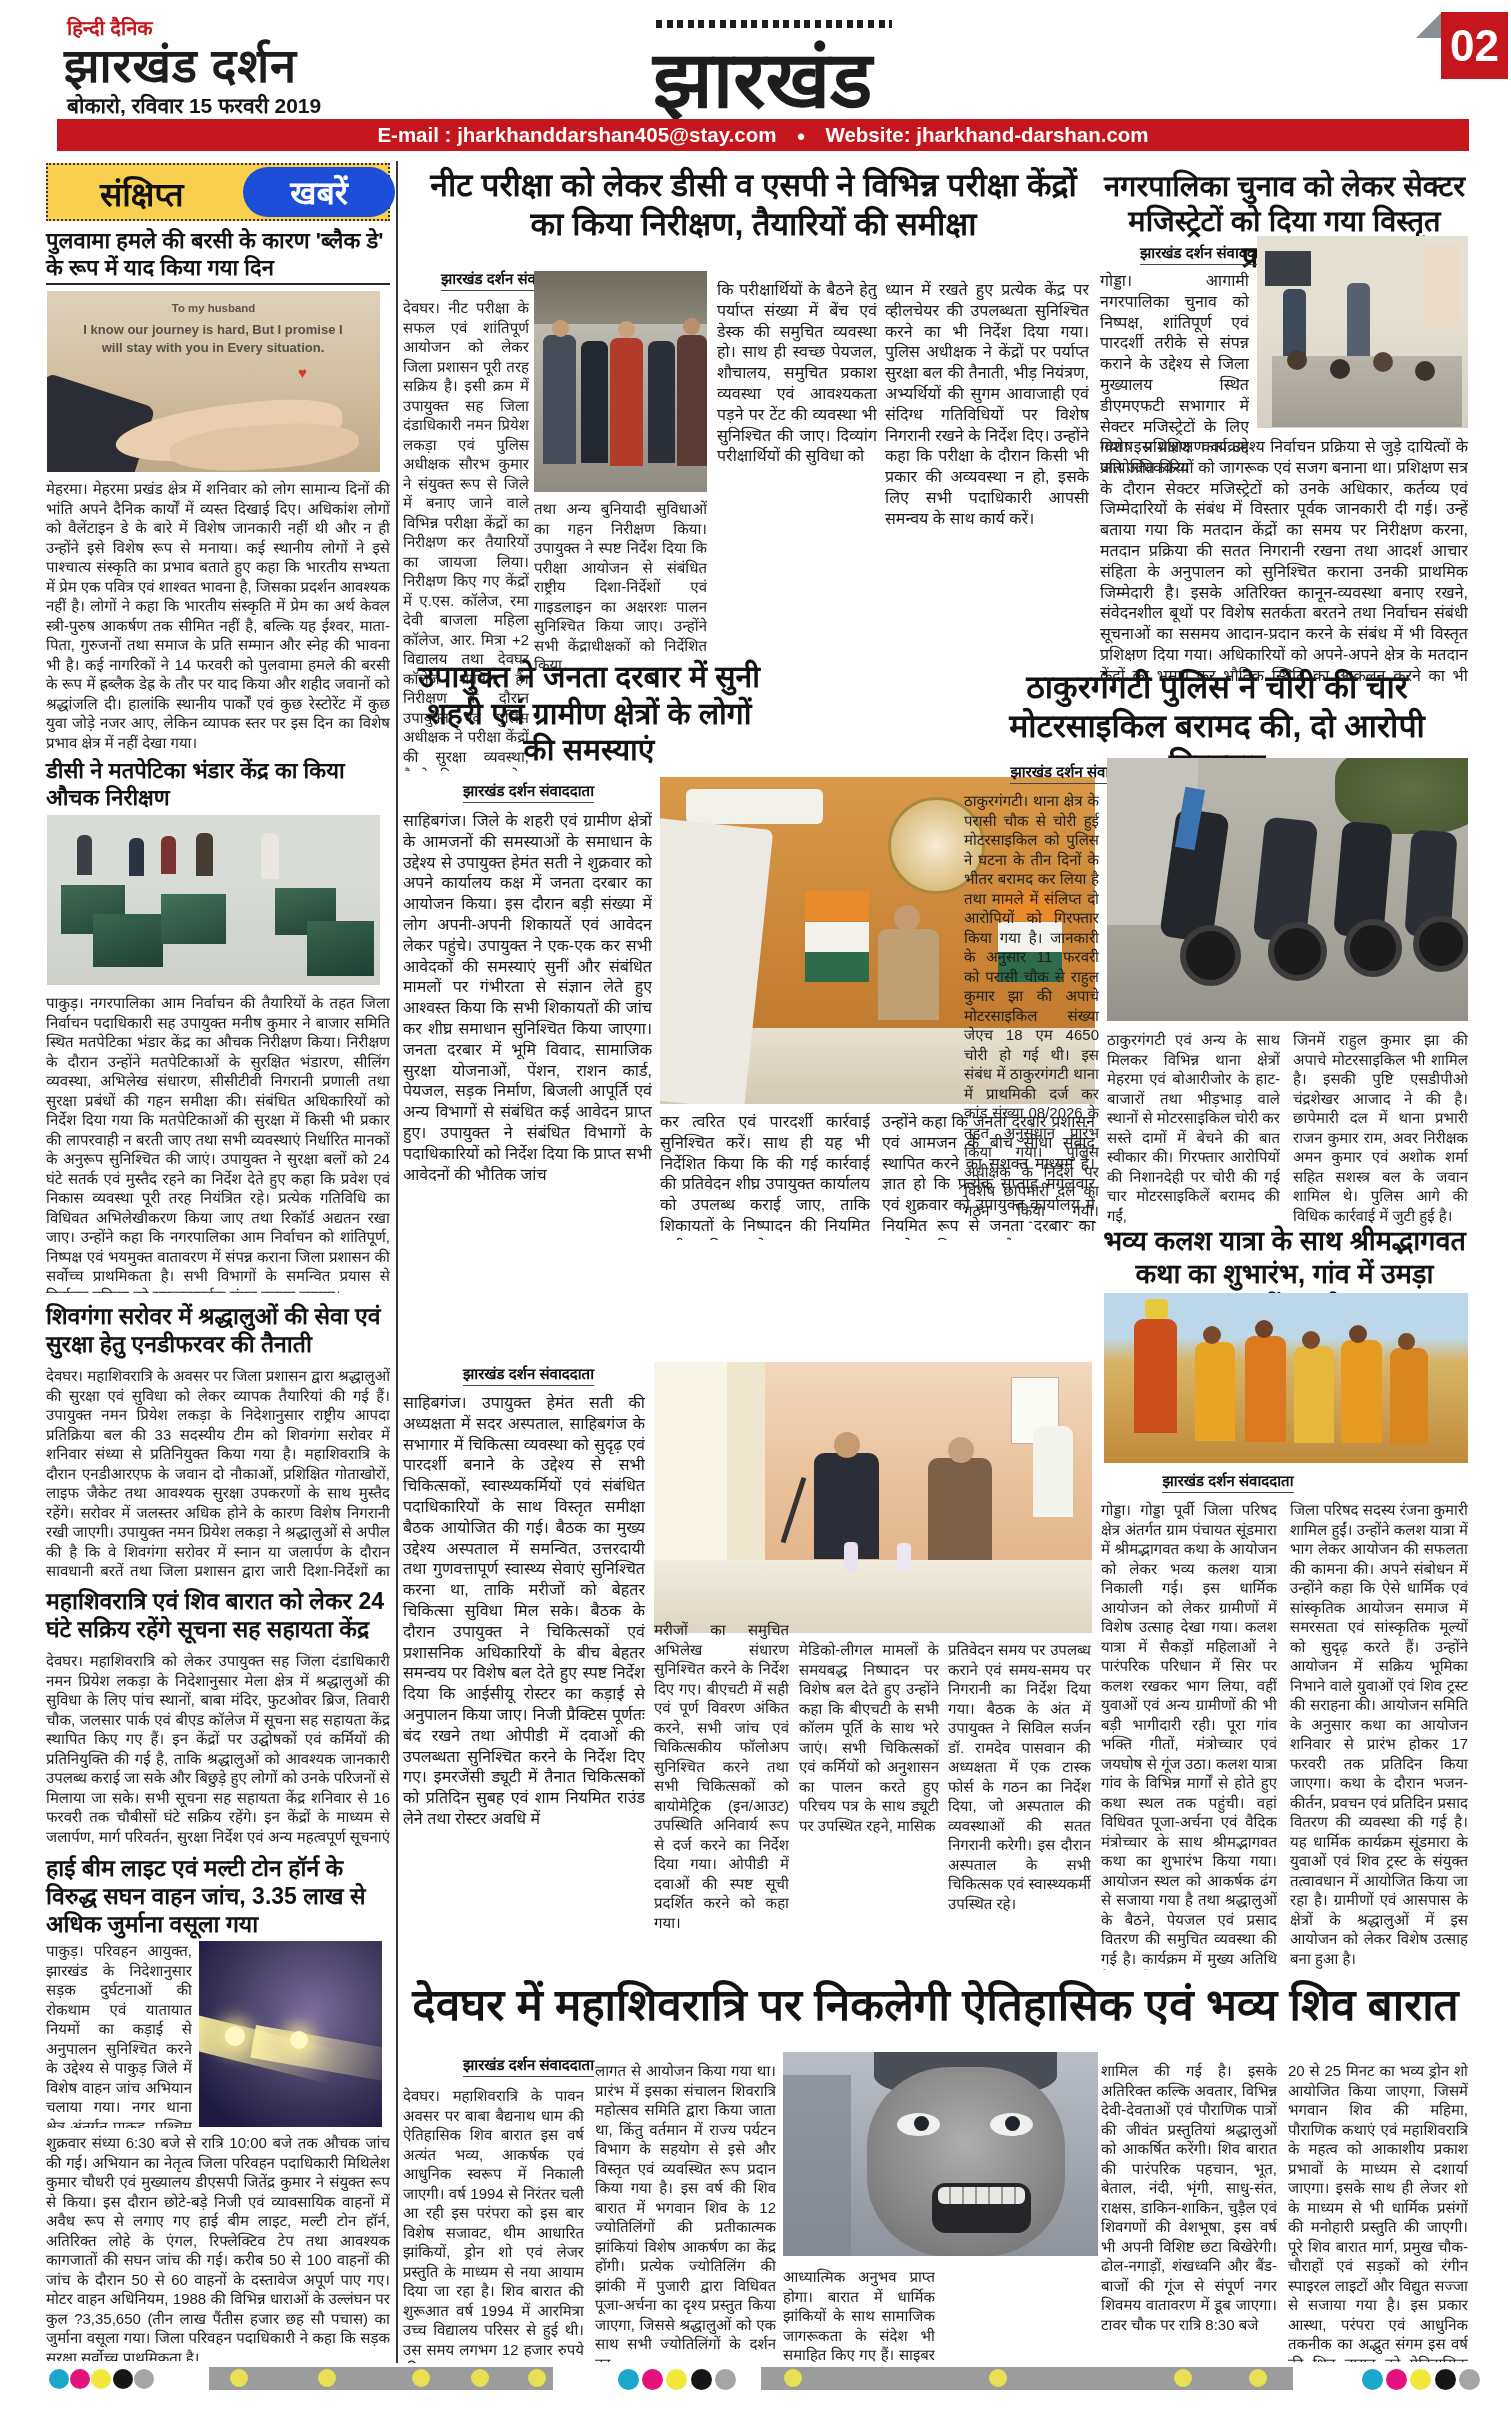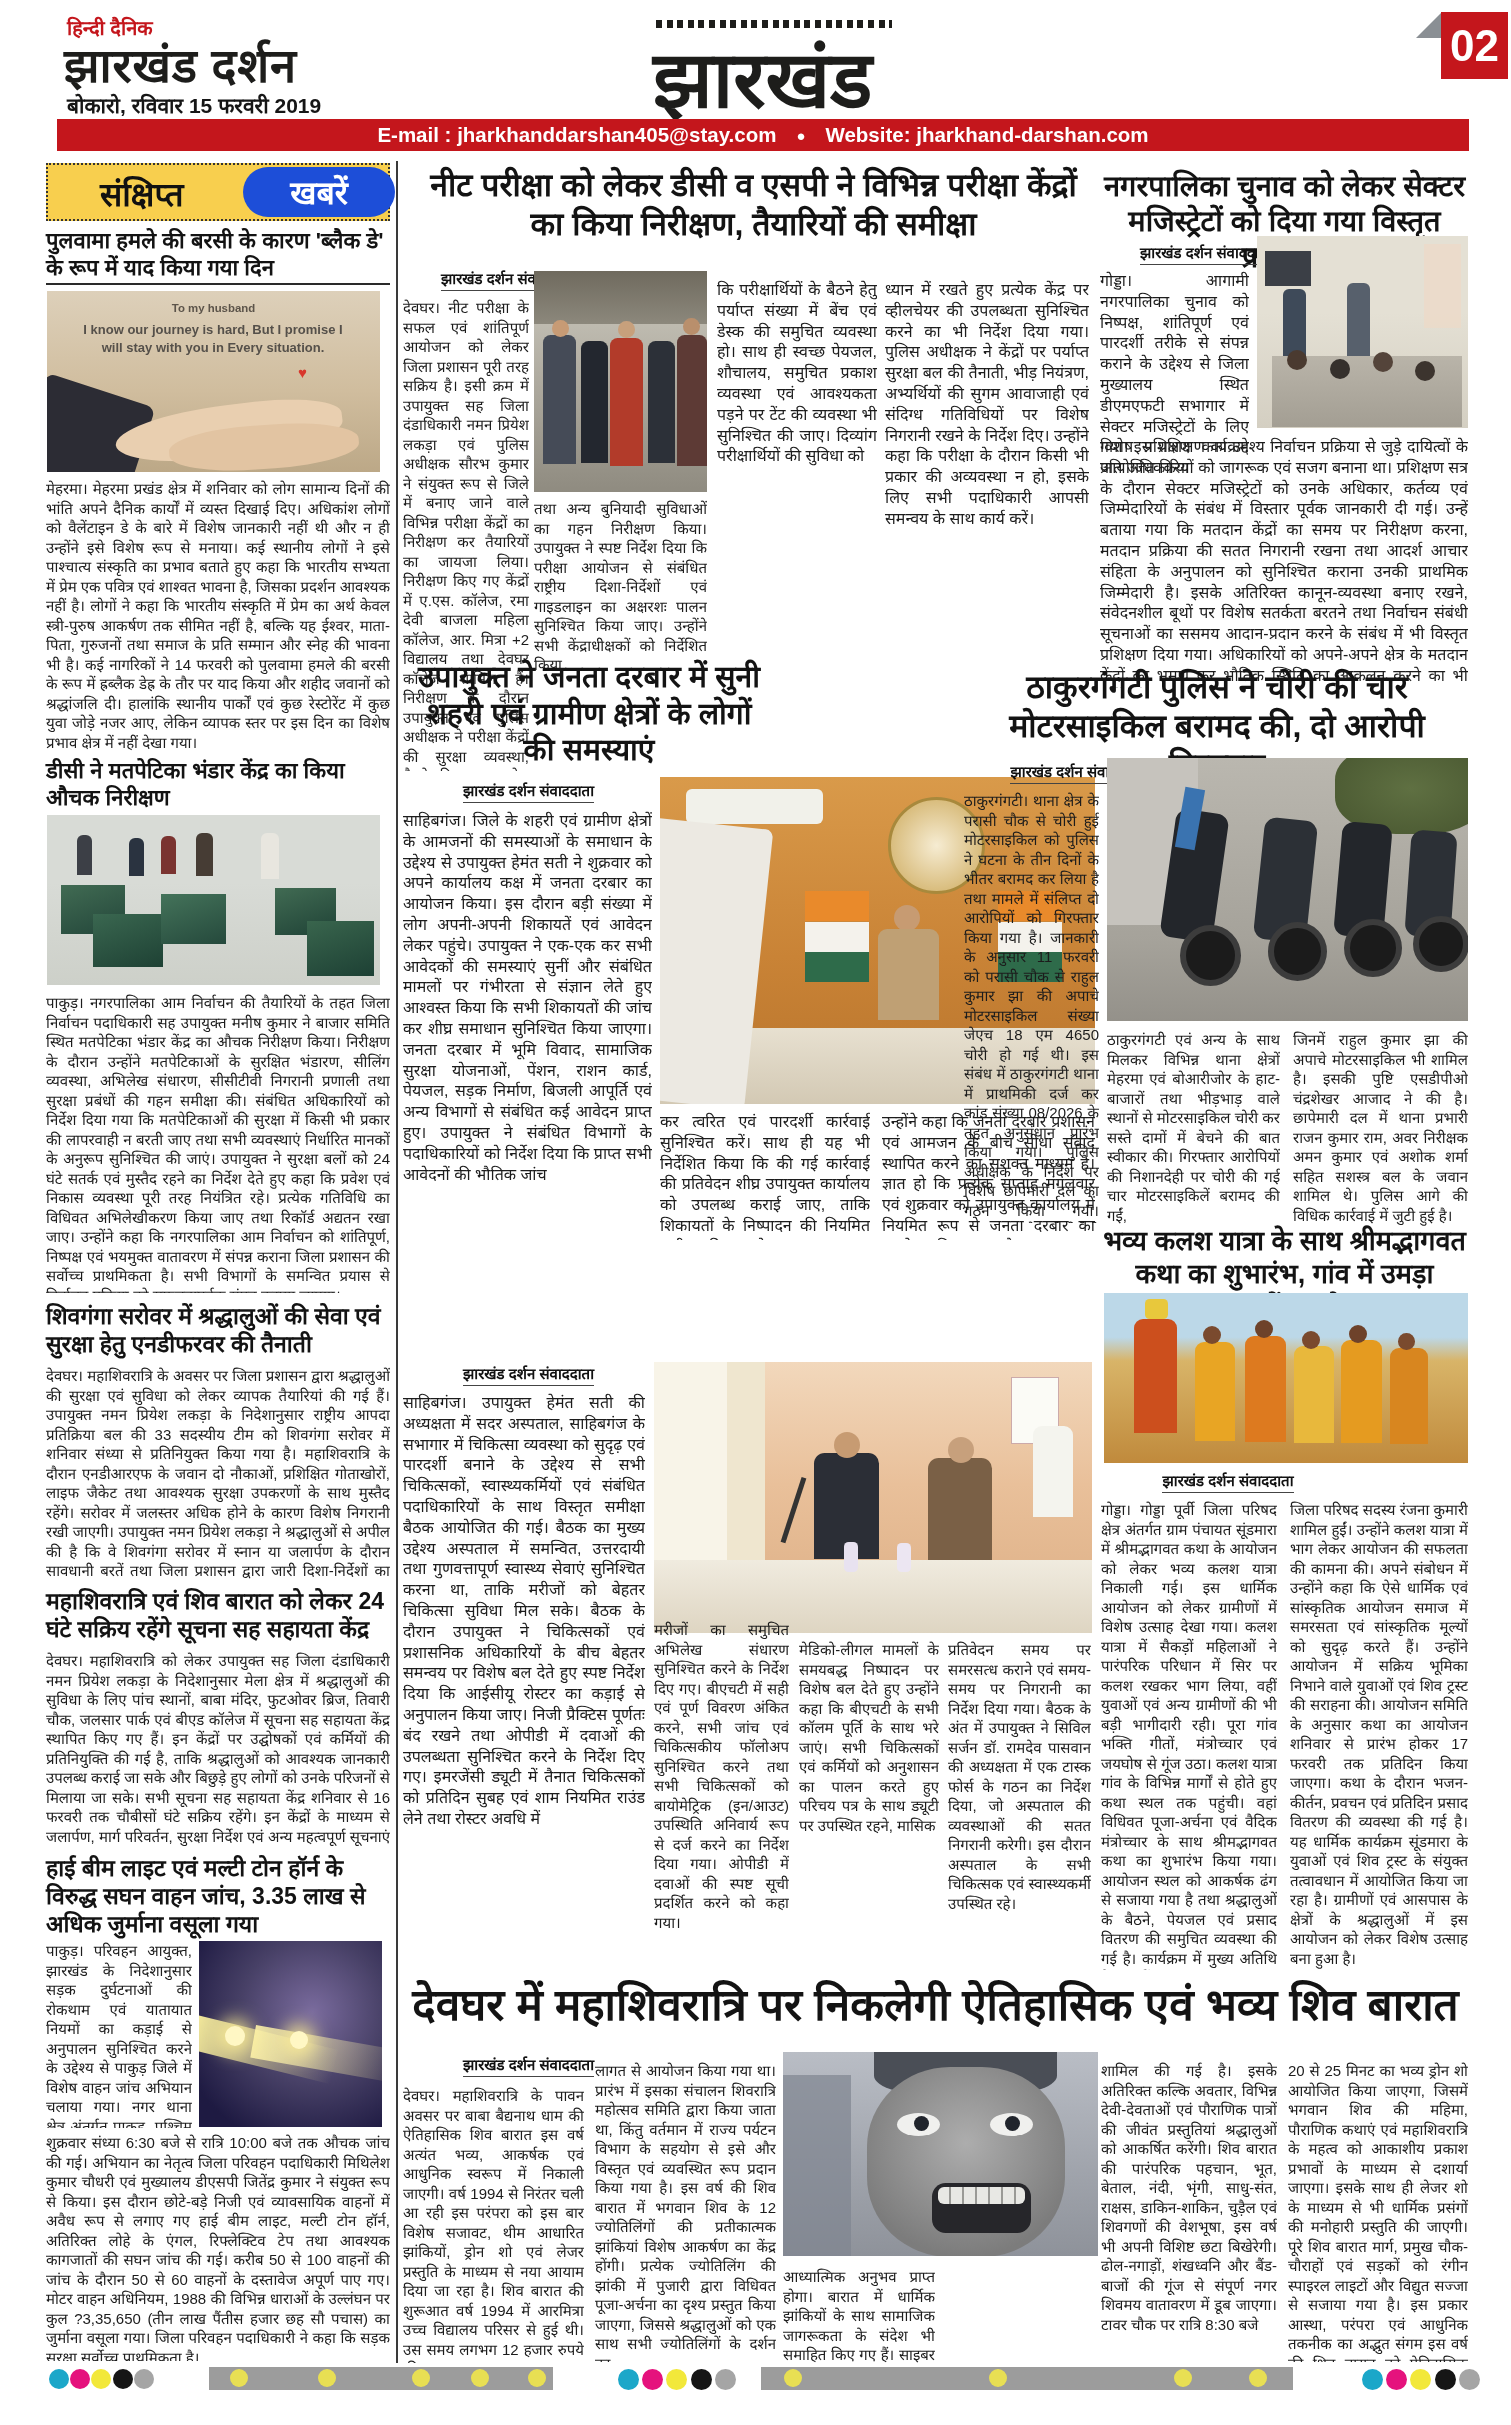--- a/index.html
+++ b/index.html
@@ -195,21 +195,21 @@
     <div class="abs" style="left:274px;top:96px;width:64px;height:102px;background:#7a6046;border-radius:10.6px 10.6px 0 0;"></div>
     <div class="abs" style="left:294px;top:75px;width:26px;height:26px;border-radius:50%;background:#c7a07c;"></div>
     <div class="abs" style="left:379px;top:64px;width:40px;height:91px;background:#f4f4ee;border-radius:9px 9px 0 0;"></div>
     <div class="abs" style="left:0;top:198px;width:100%;height:73px;background:linear-gradient(180deg,#f0ebdf,#ded5c2);"></div>
     <div class="abs" style="left:190px;top:180px;width:13.7px;height:30px;background:#e8e2f0;border-radius:4.6px;"></div>
     <div class="abs" style="left:243px;top:181px;width:13.7px;height:29px;background:#ece6f2;border-radius:4.6px;"></div>
     <div class="abs" style="left:137px;top:114px;width:4.6px;height:68px;background:#333;transform:rotate(18deg);"></div>
   </div>
   <div class="abs bodytxt" style="left:654px;top:1620px;width:135px;height:347px;">मरीजों का समुचित अभिलेख संधारण सुनिश्चित करने के निर्देश दिए गए। बीएचटी में सही एवं पूर्ण विवरण अंकित करने, सभी जांच एवं चिकित्सकीय फॉलोअप सुनिश्चित करने तथा सभी चिकित्सकों को बायोमेट्रिक (इन/आउट) उपस्थिति अनिवार्य रूप से दर्ज करने का निर्देश दिया गया। ओपीडी में दवाओं की स्पष्ट सूची प्रदर्शित करने को कहा गया।</div>
   <div class="abs bodytxt" style="left:799px;top:1640px;width:140px;height:347px;">मेडिको-लीगल मामलों के समयबद्ध निष्पादन पर विशेष बल देते हुए उन्होंने कहा कि बीएचटी के सभी कॉलम पूर्ति के साथ भरे जाएं। सभी चिकित्सकों एवं कर्मियों को अनुशासन का पालन करते हुए परिचय पत्र के साथ ड्यूटी पर उपस्थित रहने, मासिक</div>
-  <div class="abs bodytxt" style="left:948px;top:1640px;width:143px;height:347px;">प्रतिवेदन समय पर समरसत्ध कराने एवं समय-समय पर निगरानी का निर्देश दिया गया। बैठक के अंत में उपायुक्त ने सिविल सर्जन डॉ. रामदेव पासवान की अध्यक्षता में एक टास्क फोर्स के गठन का निर्देश दिया, जो अस्पताल की व्यवस्थाओं की सतत निगरानी करेगी। इस दौरान अस्पताल के सभी चिकित्सक एवं स्वास्थ्यकर्मी उपस्थित रहे।</div>
+  <div class="abs bodytxt" style="left:948px;top:1640px;width:143px;height:347px;">प्रतिवेदन समय पर उपलब्ध कराने एवं समय-समय पर निगरानी का निर्देश दिया गया। बैठक के अंत में उपायुक्त ने सिविल सर्जन डॉ. रामदेव पासवान की अध्यक्षता में एक टास्क फोर्स के गठन का निर्देश दिया, जो अस्पताल की व्यवस्थाओं की सतत निगरानी करेगी। इस दौरान अस्पताल के सभी चिकित्सक एवं स्वास्थ्यकर्मी उपस्थित रहे।</div>
 
   <div class="abs hl hl-c" style="left:403px;top:1978px;width:1065px;font-size:44px;white-space:nowrap;">देवघर में महाशिवरात्रि पर निकलेगी ऐतिहासिक एवं भव्य शिव बारात</div>
   <div class="abs byline" style="left:426px;top:2054px;width:205px;"><span>झारखंड दर्शन संवाददाता</span></div>
   <div class="abs bodytxt" style="left:403px;top:2086px;width:181px;height:277px;">देवघर। महाशिवरात्रि के पावन अवसर पर बाबा बैद्यनाथ धाम की ऐतिहासिक शिव बारात इस वर्ष अत्यंत भव्य, आकर्षक एवं आधुनिक स्वरूप में निकाली जाएगी। वर्ष 1994 से निरंतर चली आ रही इस परंपरा को इस बार विशेष सजावट, थीम आधारित झांकियों, ड्रोन शो एवं लेजर प्रस्तुति के माध्यम से नया आयाम दिया जा रहा है। शिव बारात की शुरूआत वर्ष 1994 में आरमित्रा उच्च विद्यालय परिसर से हुई थी। उस समय लगभग 12 हजार रुपये की</div>
   <div class="abs bodytxt" style="left:595px;top:2061px;width:181px;height:301px;">लागत से आयोजन किया गया था। प्रारंभ में इसका संचालन शिवरात्रि महोत्सव समिति द्वारा किया जाता था, किंतु वर्तमान में राज्य पर्यटन विभाग के सहयोग से इसे और विस्तृत एवं व्यवस्थित रूप प्रदान किया गया है। इस वर्ष की शिव बारात में भगवान शिव के 12 ज्योतिलिंगों की प्रतीकात्मक झांकियां विशेष आकर्षण का केंद्र होंगी। प्रत्येक ज्योतिलिंग की झांकी में पुजारी द्वारा विधिवत पूजा-अर्चना का दृश्य प्रस्तुत किया जाएगा, जिससे श्रद्धालुओं को एक साथ सभी ज्योतिलिंगों के दर्शन का</div>
   <div class="photo" style="left:783px;top:2052px;width:315px;height:204px;background:linear-gradient(180deg,#b9bdc5,#8e929a);">
     <div class="abs" style="left:91px;top:-7.6px;width:183px;height:53px;background:#4a4e56;border-radius:0 0 40% 40%;"></div>
     <div class="abs" style="left:84px;top:15px;width:198px;height:190px;background:radial-gradient(circle at 50% 40%,#adadad,#7c7c7c 75%);border-radius:42%;"></div>
     <div class="abs" style="left:114px;top:61px;width:43px;height:23px;background:#f0f0ee;border-radius:50%;"></div>
     <div class="abs" style="left:207px;top:61px;width:43px;height:23px;background:#f0f0ee;border-radius:50%;"></div>

